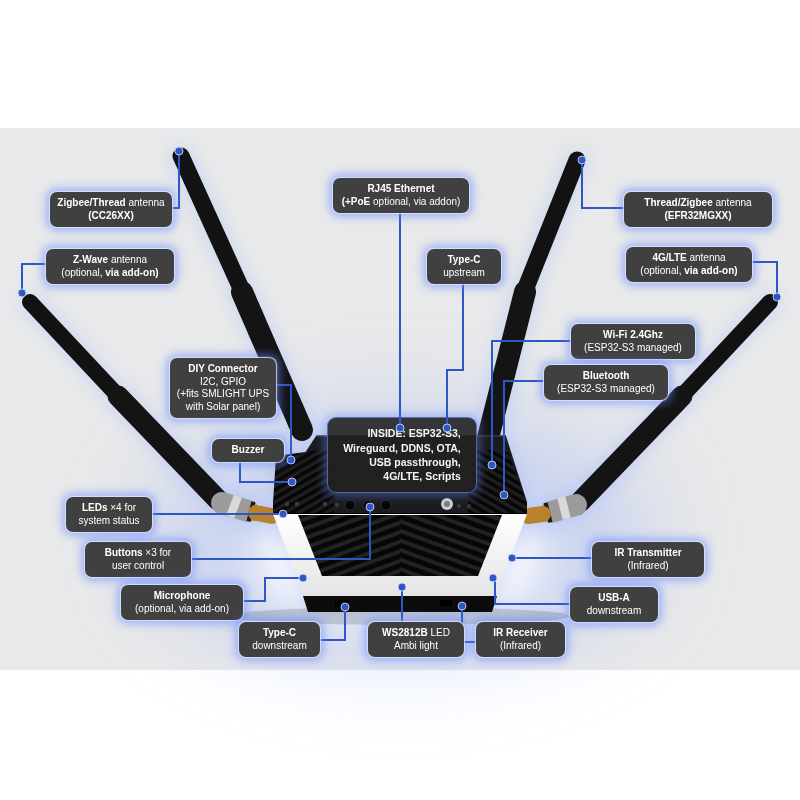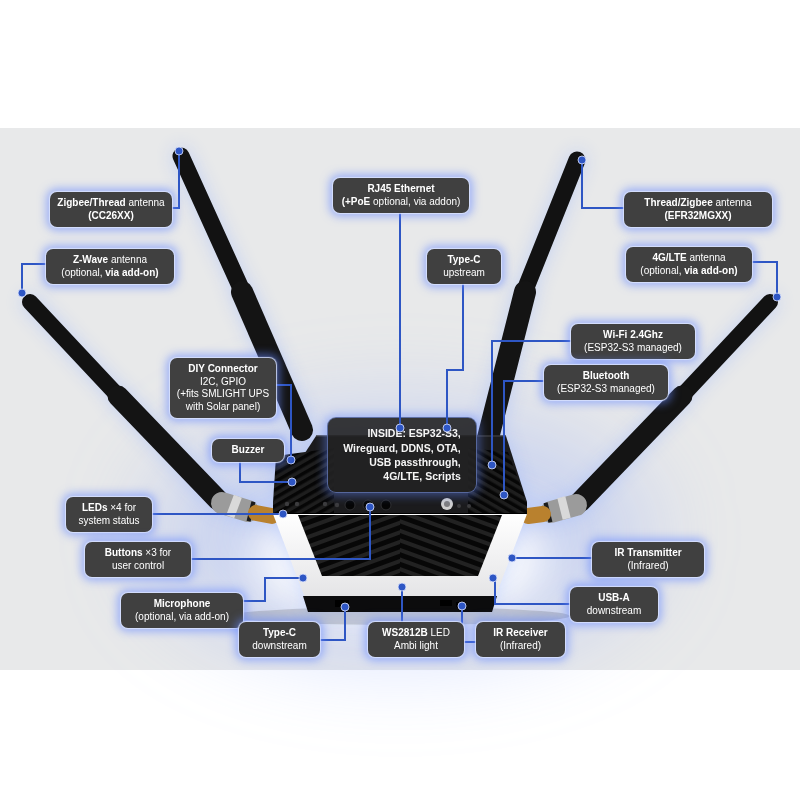--- a/index.html
+++ b/index.html
@@ -207,19 +207,19 @@
     <div class="label" style="left: 333px; top: 178px; width: 136px;"><span style="font-weight: 700;">RJ45 Ethernet</span><br><span style="font-weight: 700;">(+PoE</span><span> optional, via addon)</span></div>
     <div class="label" style="left: 427px; top: 249px; width: 74px;"><span style="font-weight: 700;">Type-C</span><br><span>upstream</span></div>
     <div class="label" style="left: 624px; top: 192px; width: 148px;"><span style="font-weight: 700;">Thread/Zigbee</span><span> antenna</span><br><span style="font-weight: 700;">(EFR32MGXX)</span></div>
     <div class="label" style="left: 626px; top: 247px; width: 126px;"><span style="font-weight: 700;">4G/LTE</span><span> antenna</span><br><span>(optional, </span><span style="font-weight: 700;">via add-on)</span></div>
     <div class="label" style="left: 571px; top: 324px; width: 124px;"><span style="font-weight: 700;">Wi-Fi 2.4Ghz</span><br><span>(ESP32-S3 managed)</span></div>
     <div class="label" style="left: 544px; top: 365px; width: 124px;"><span style="font-weight: 700;">Bluetooth</span><br><span>(ESP32-S3 managed)</span></div>
     <div class="label" style="left: 170px; top: 358px; width: 106px;"><span style="font-weight: 700;">DIY Connector</span><br><span>I2C, GPIO</span><br><span>(+fits SMLIGHT UPS</span><br><span>with Solar panel)</span></div>
     <div class="label" style="left: 212px; top: 439px; width: 72px;"><span style="font-weight: 700;">Buzzer</span></div>
     <div class="label" style="left: 66px; top: 497px; width: 86px;"><span style="font-weight: 700;">LEDs</span><span> ×4 for</span><br><span>system status</span></div>
     <div class="label" style="left: 85px; top: 542px; width: 106px;"><span style="font-weight: 700;">Buttons</span><span> ×3 for</span><br><span>user control</span></div>
-    <div class="label" style="left: 121px; top: 585px; width: 122px; margin-top: 8px;"><span style="font-weight: 700;">Microphone</span><br><span>(optional, via add-on)</span></div>
+    <div class="label" style="left: 121px; top: 585px; width: 122px;"><span style="font-weight: 700;">Microphone</span><br><span>(optional, via add-on)</span></div>
     <div class="label" style="left: 239px; top: 622px; width: 81px;"><span style="font-weight: 700;">Type-C</span><br><span>downstream</span></div>
     <div class="label" style="left: 356px; top: 622px; width: 96px; margin-left: 12px;"><span style="font-weight: 700;">WS2812B</span><span> LED</span><br><span>Ambi light</span></div>
     <div class="label" style="left: 476px; top: 622px; width: 89px;"><span style="font-weight: 700;">IR Receiver</span><br><span>(Infrared)</span></div>
     <div class="label" style="left: 592px; top: 542px; width: 112px;"><span style="font-weight: 700;">IR Transmitter</span><br><span>(Infrared)</span></div>
     <div class="label" style="left: 570px; top: 587px; width: 88px;"><span style="font-weight: 700;">USB-A</span><br><span>downstream</span></div>
   </div>
 
 </body></html>

